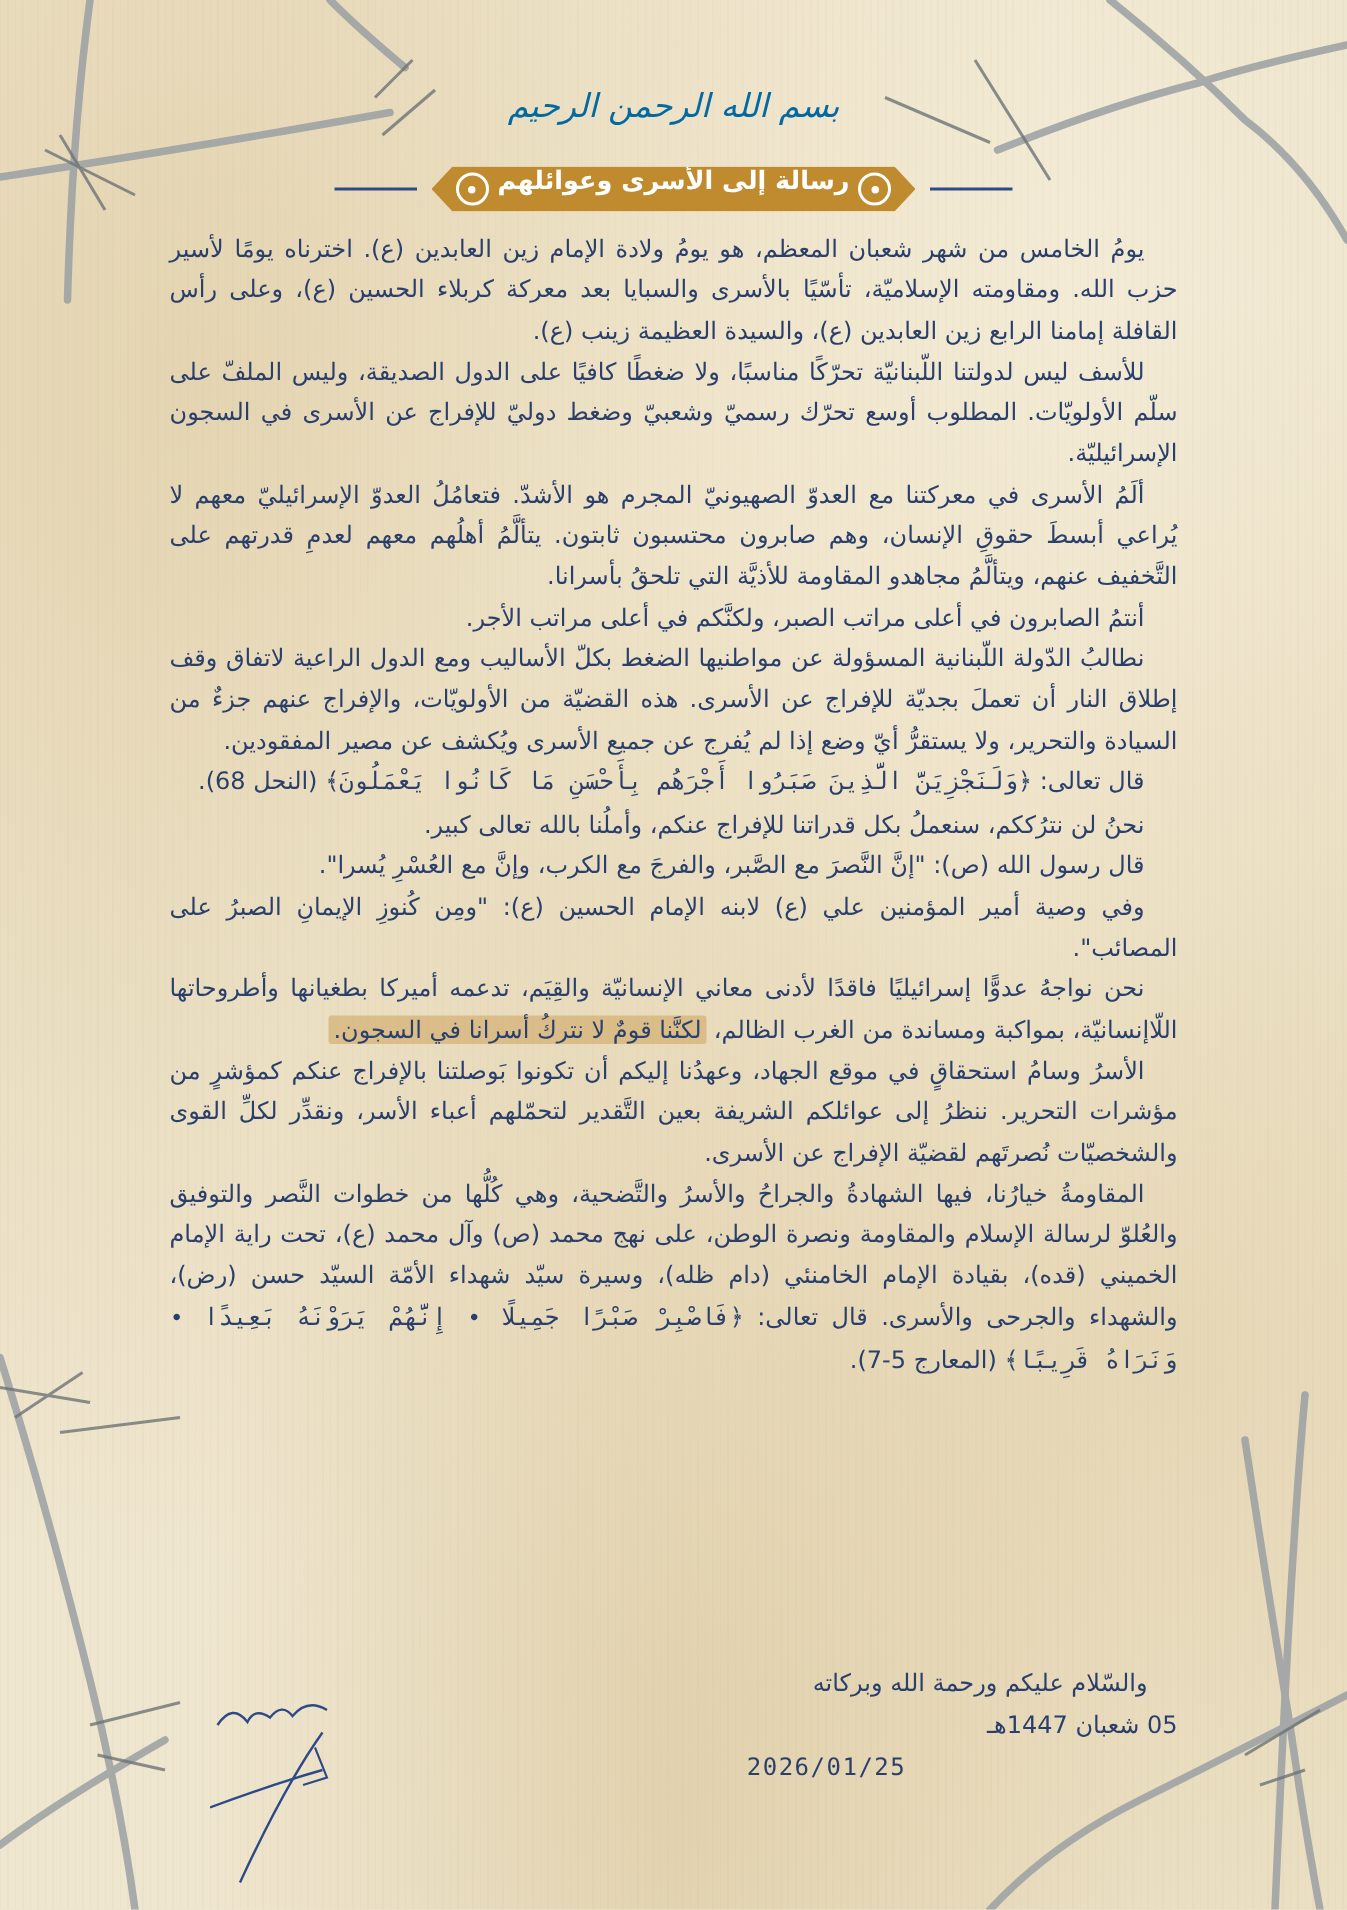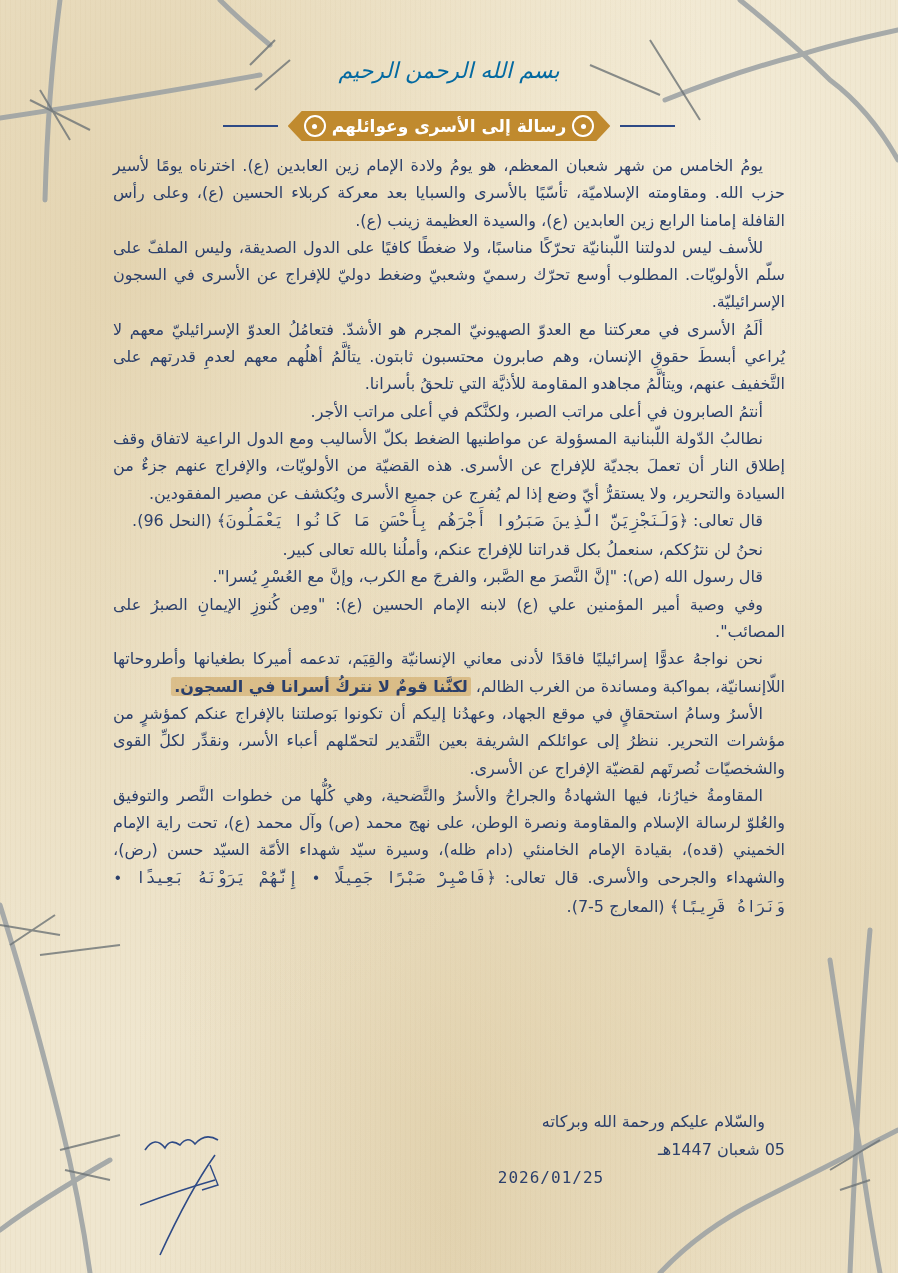--- a/index.html
+++ b/index.html
@@ -21,41 +21,41 @@
       position: absolute; top: 58px; left: 0; right: 0; text-align: center;
       font-family: "DejaVu Serif", serif; font-size: 22px; color: #0369a1;
       font-style: italic; letter-spacing: 1px;
     }
     .title-row {
       position: absolute; top: 108px; left: 0; right: 0; height: 36px;
       display: flex; align-items: center; justify-content: center; gap: 10px;
     }
     .title-line { width: 55px; height: 2px; background: #2e4a86; }
     .banner {
-      position: relative; height: 30px; display: flex; align-items: center;
+      position: relative; height: 30px; display: flex; align-items: flex-start;
       background: #c08a2e; color: #fff; padding: 0 44px;
       font-weight: bold; font-size: 17px;
       clip-path: polygon(14px 0, calc(100% - 14px) 0, 100% 50%, calc(100% - 14px) 100%, 14px 100%, 0 50%);
     }
     .banner .orn {
       position: absolute; top: 50%; transform: translateY(-50%);
       width: 18px; height: 18px; border: 2px solid #fff; border-radius: 50%;
       display: flex; align-items: center; justify-content: center;
     }
     .banner .orn::after { content: ""; width: 5px; height: 5px; background:#fff; border-radius: 50%; }
     .banner .orn.r { right: 16px; }
     .banner .orn.l { left: 16px; }
     .body-text {
       position: absolute; top: 152px; left: 113px; right: 113px;
       font-size: 16px; line-height: 27.3px; text-align: justify;
       text-align-last: right;
     }
     .body-text p { margin: 0; text-indent: 22px; }
     .quran { font-family: Liberation Mono, monospace; }
-    .hl { background: rgba(200,150,70,0.45); font-weight: bold; padding: 0 3px; border-radius: 2px; margin-left: 42px; }
+    .hl { background: rgba(200,150,70,0.45); font-weight: normal; padding: 0 3px; border-radius: 2px; margin-left: 42px; }
     .closing { position: absolute; top: 1108px; right: 113px; font-size: 16px; line-height: 28px; text-align: right; }
     .closing .greet { padding-right: 20px; margin-left: 44px; }
     .closing .date-g { font-family: "DejaVu Sans Mono", monospace; letter-spacing: 1px; direction: ltr; text-align: left; }
     .sig { position: absolute; left: 140px; top: 1130px; width: 90px; height: 130px; }
   </style>
 </head>
 <body>
 
 <svg class="wires" viewBox="0 0 898 1273" width="898" height="1273">
   <g stroke="#9aa0a3" stroke-width="5" fill="none" stroke-linecap="round" opacity="0.85">
@@ -93,21 +93,21 @@
     <div class="title-line"></div>
   </div>
 
   <div class="body-text">
     <p>يومُ الخامس من شهر شعبان المعظم، هو يومُ ولادة الإمام زين العابدين (ع). اخترناه يومًا لأسير حزب الله. ومقاومته الإسلاميّة، تأسّيًا بالأسرى والسبايا بعد معركة كربلاء الحسين (ع)، وعلى رأس القافلة إمامنا الرابع زين العابدين (ع)، والسيدة العظيمة زينب (ع).</p>
     <p>للأسف ليس لدولتنا اللّبنانيّة تحرّكًا مناسبًا، ولا ضغطًا كافيًا على الدول الصديقة، وليس الملفّ على سلّم الأولويّات. المطلوب أوسع تحرّك رسميّ وشعبيّ وضغط دوليّ للإفراج عن الأسرى في السجون الإسرائيليّة.</p>
     <p>ألَمُ الأسرى في معركتنا مع العدوّ الصهيونيّ المجرم هو الأشدّ. فتعامُلُ العدوّ الإسرائيليّ معهم لا يُراعي أبسطَ حقوقِ الإنسان، وهم صابرون محتسبون ثابتون. يتألَّمُ أهلُهم معهم لعدمِ قدرتهم على التَّخفيف عنهم، ويتألَّمُ مجاهدو المقاومة للأذيَّة التي تلحقُ بأسرانا.</p>
     <p>أنتمُ الصابرون في أعلى مراتب الصبر، ولكنَّكم في أعلى مراتب الأجر.</p>
     <p>نطالبُ الدّولة اللّبنانية المسؤولة عن مواطنيها الضغط بكلّ الأساليب ومع الدول الراعية لاتفاق وقف إطلاق النار أن تعملَ بجديّة للإفراج عن الأسرى. هذه القضيّة من الأولويّات، والإفراج عنهم جزءٌ من السيادة والتحرير، ولا يستقرُّ أيّ وضع إذا لم يُفرج عن جميع الأسرى ويُكشف عن مصير المفقودين.</p>
     <p>
-      <span>قال تعالى: </span><span class="quran">﴿وَلَنَجْزِيَنَّ الَّذِينَ صَبَرُوا أَجْرَهُم بِأَحْسَنِ مَا كَانُوا يَعْمَلُونَ﴾</span><span> (النحل 96).</span>
+      <span>قال تعالى: </span><span class="quran">﴿وَلَنَجْزِيَنَّ الَّذِينَ صَبَرُوا أَجْرَهُم بِأَحْسَنِ مَا كَانُوا يَعْمَلُونَ﴾</span><span> (النحل 68).</span>
     </p>
     <p>نحنُ لن نترُككم، سنعملُ بكل قدراتنا للإفراج عنكم، وأملُنا بالله تعالى كبير.</p>
     <p>قال رسول الله (ص): "إنَّ النَّصرَ مع الصَّبر، والفرجَ مع الكرب، وإنَّ مع العُسْرِ يُسرا".</p>
     <p>وفي وصية أمير المؤمنين علي (ع) لابنه الإمام الحسين (ع): "ومِن كُنوزِ الإيمانِ الصبرُ على المصائب".</p>
     <p>
       <span>نحن نواجهُ عدوًّا إسرائيليًا فاقدًا لأدنى معاني الإنسانيّة والقِيَم، تدعمه أميركا بطغيانها وأطروحاتها اللّاإنسانيّة، بمواكبة ومساندة من الغرب الظالم، </span><span class="hl">لكنَّنا قومٌ لا نتركُ أسرانا في السجون.</span>
     </p>
     <p>الأسرُ وسامُ استحقاقٍ في موقع الجهاد، وعهدُنا إليكم أن تكونوا بَوصلتنا بالإفراج عنكم كمؤشرٍ من مؤشرات التحرير. ننظرُ إلى عوائلكم الشريفة بعين التَّقدير لتحمّلهم أعباء الأسر، ونقدِّر لكلِّ القوى والشخصيّات نُصرتَهم لقضيّة الإفراج عن الأسرى.</p>
     <p>
       <span>المقاومةُ خيارُنا، فيها الشهادةُ والجراحُ والأسرُ والتَّضحية، وهي كُلُّها من خطوات النَّصر والتوفيق والعُلوّ لرسالة الإسلام والمقاومة ونصرة الوطن، على نهج محمد (ص) وآل محمد (ع)، تحت راية الإمام الخميني (قده)، بقيادة الإمام الخامنئي (دام ظله)، وسيرة سيّد شهداء الأمّة السيّد حسن (رض)، والشهداء والجرحى والأسرى. قال تعالى: </span><span class="quran">﴿فَاصْبِرْ صَبْرًا جَمِيلًا • إِنَّهُمْ يَرَوْنَهُ بَعِيدًا • وَنَرَاهُ قَرِيبًا﴾</span><span> (المعارج 5-7).</span>

